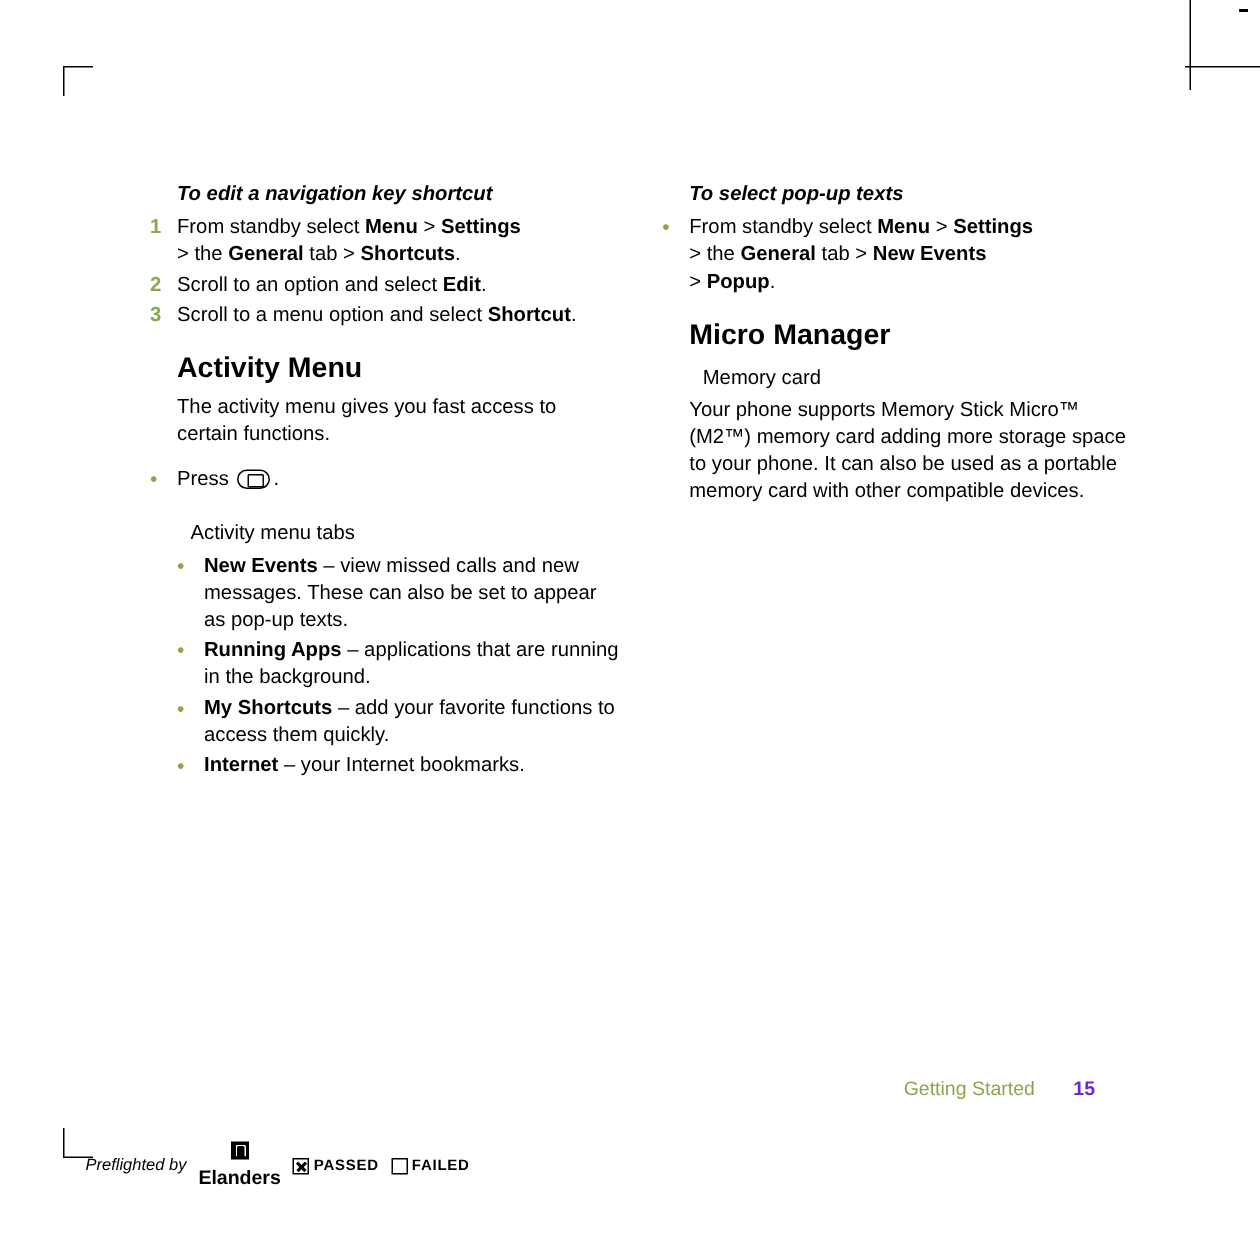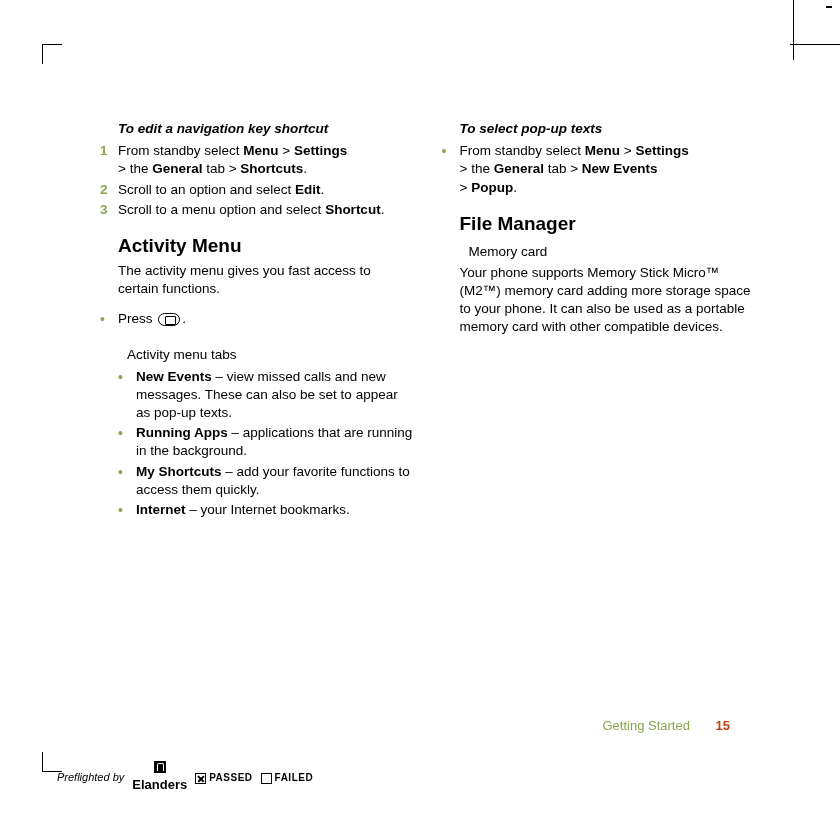--- a/index.html
+++ b/index.html
@@ -79,21 +79,21 @@
   .excl{
     display:inline-block; width:6px; height:12px; background:#000;
     border-radius:3px; position:relative;
   }
   .excl::after{content:""; position:absolute; bottom:-5px; left:1px;
     width:4px; height:4px; background:#000; border-radius:50%;}
   .footer-page{
     position:absolute; bottom:105px; right:110px;
     font-size:13px; color:#8aa64f;
   }
-  .footer-page .pg{ color:#c2410c; font-weight:bold; margin-left:22px;}
+  .footer-page .pg{ color:#6d28d9; font-weight:bold; margin-left:22px;}
   .preflight{
     position:absolute; bottom:46px; left:57px;
     display:flex; align-items:center; gap:8px;
     font-size:11px;
   }
   .preflight .lbl{ font-style:italic;}
   .preflight .logo{ font-weight:bold; font-size:13px; display:flex; align-items:center; gap:3px;flex-direction:column;}
   .logo-mark{
     display:inline-block; width:12px; height:12px; background:#000;
     position:relative;
@@ -181,21 +181,21 @@
     <div class="subhead">To select pop-up texts</div>
     <div class="bullet-row" style="margin-bottom:14px;">
       <div class="bullet-dot">•</div>
       <div class="bullet-text">
         <span>From standby select </span><span class="b">Menu</span><span> &gt; </span><span class="b">Settings</span><br>
         <span>&gt; the </span><span class="b">General</span><span> tab &gt; </span><span class="b">New Events</span><br>
         <span>&gt; </span><span class="b">Popup</span><span>.</span>
       </div>
     </div>
 
-    <h2 class="section">File Manager</h2>
+    <h2 class="section">Micro Manager</h2>
 
 
     <div class="minihead">Memory card</div>
     <p class="body">Your phone supports Memory Stick Micro™ (M2™) memory card adding more storage space to your phone. It can also be used as a portable memory card with other compatible devices.</p>
   </div>
 </div>
 
 <div class="footer-page">
   <span>Getting Started</span>
   <span class="pg">15</span>

